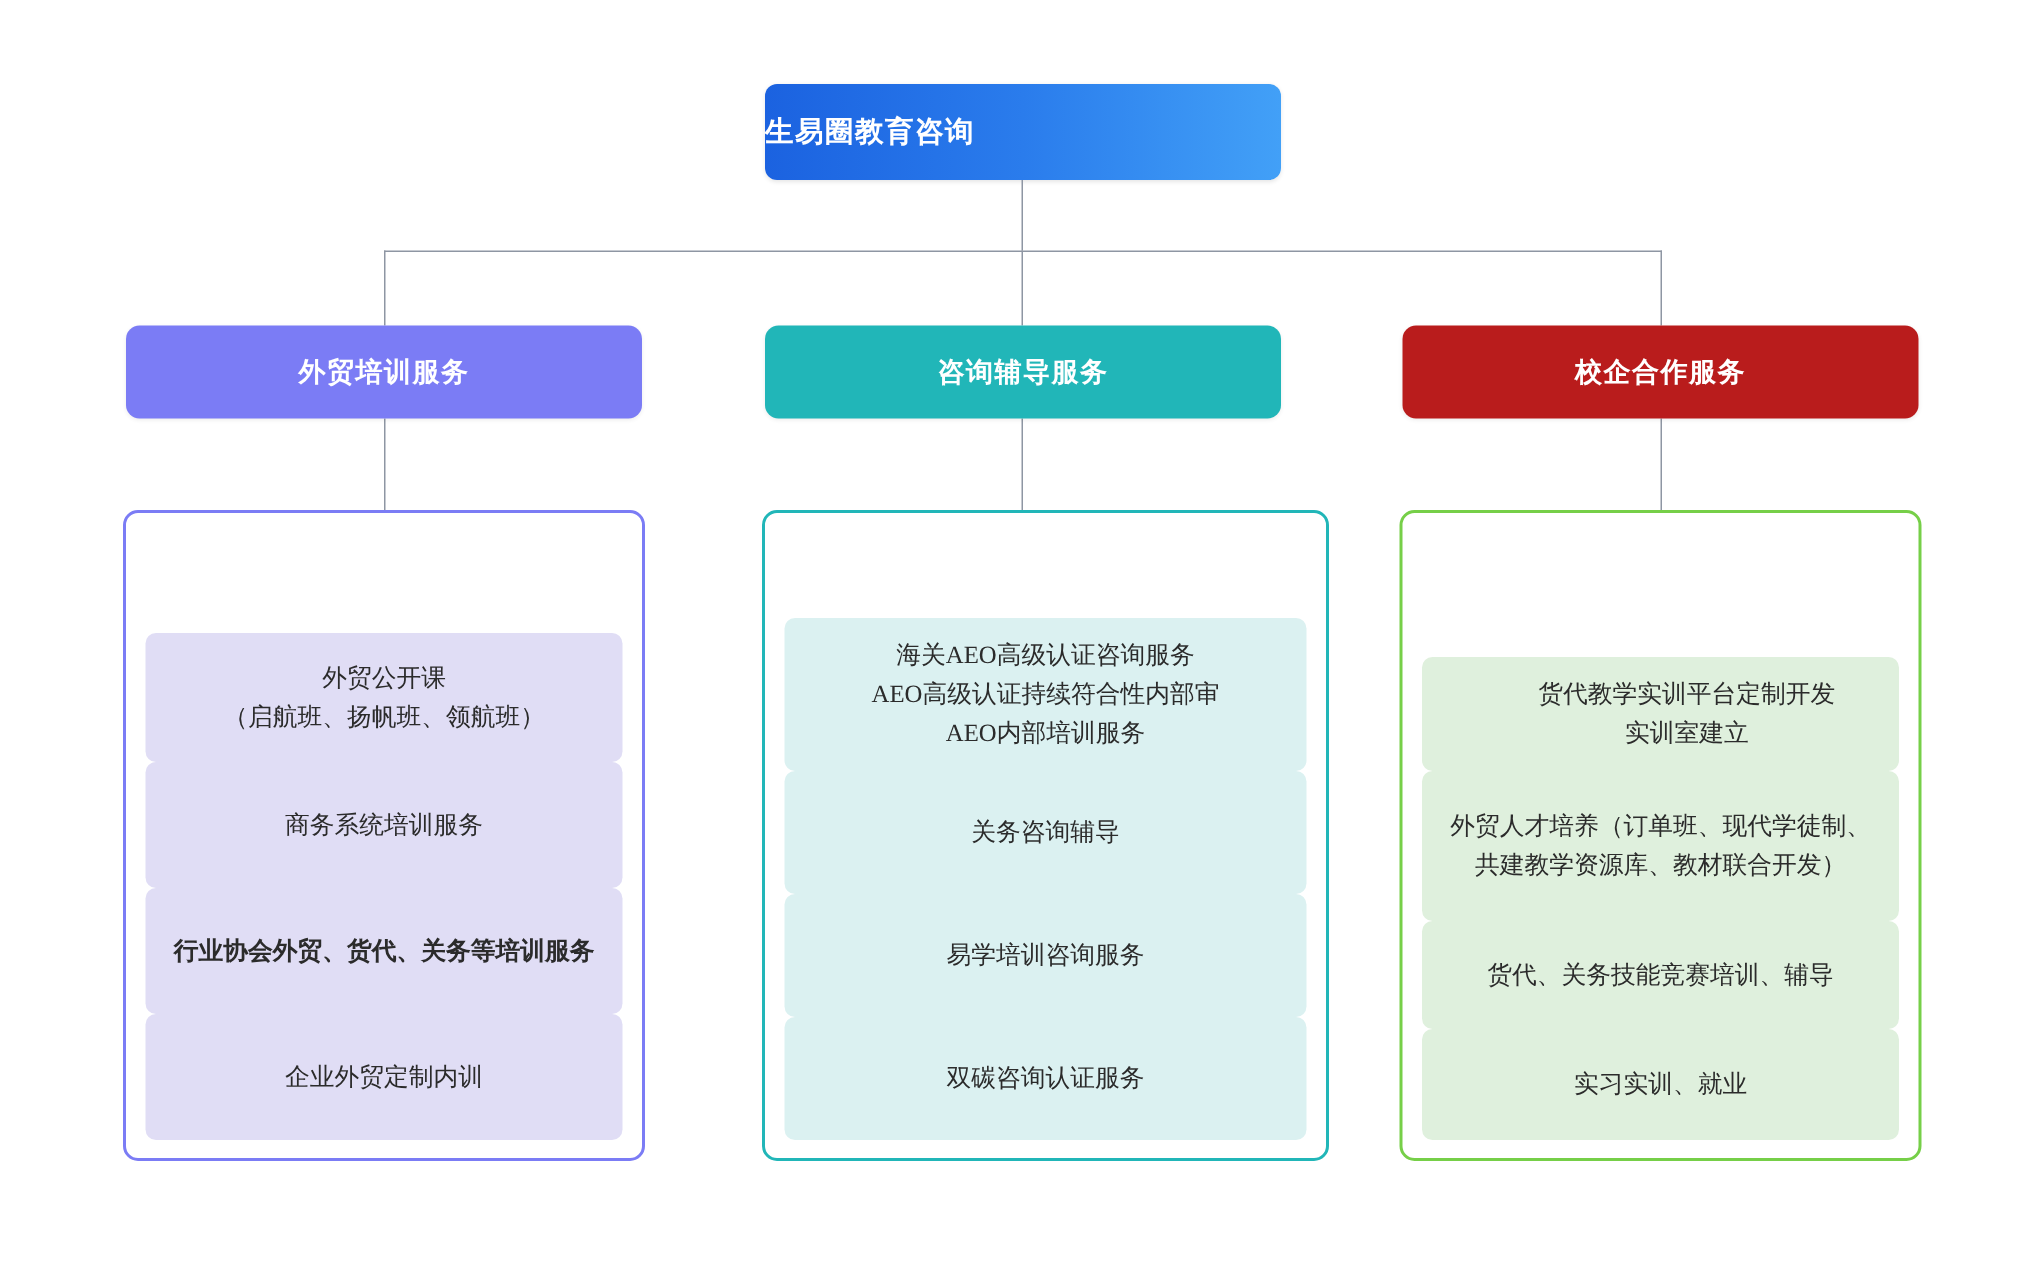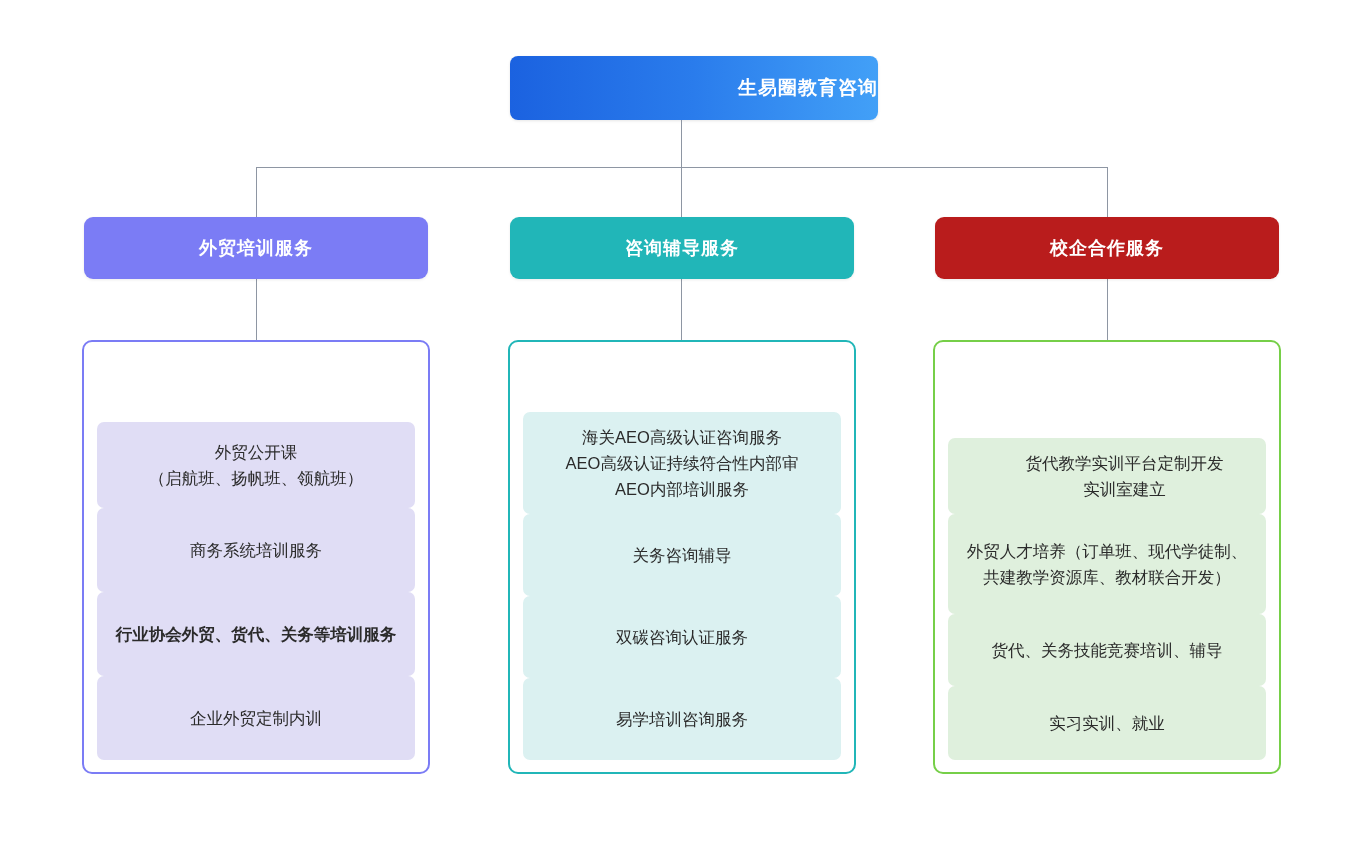--- a/index.html
+++ b/index.html
@@ -25,28 +25,27 @@
   
   .root-node {
     position: absolute;
     left: 510px;
     top: 56px;
     width: 344px;
     height: 64px;
     border-radius: 8px;
     display: flex;
     align-items: center;
-    justify-content: flex-end;
+    justify-content: flex-start;
     color: #ffffff;
     font-size: 19px;
     font-weight: bold;
     letter-spacing: 1px;
     background: linear-gradient(90deg, #1b62e0 0%, #2a7cec 50%, #42a0f7 100%);
     box-shadow: 0 1px 3px rgba(0,0,0,0.10);
-    padding-left: 24px;
   }
 
   
   .conn {
     position: absolute;
     background: #8e96a3;
   }
   .conn-v-root {
     left: 681px;
     top: 120px;
@@ -94,21 +93,21 @@
     top: 340px;
     border-radius: 10px;
     background: #ffffff;
     box-sizing: border-box;
     padding: 12px 13px;
     display: flex;
     flex-direction: column;
     justify-content: flex-end;
   }
   .panel-1 { left: 82px;  width: 348px; height: 434px; border: 2px solid #7b7cf5; }
-  .panel-2 { left: 508px; width: 348px; height: 434px; border: 2px solid #21b6b8; }
+  .panel-2 { left: 508px; width: 378px; height: 434px; border: 2px solid #21b6b8; font-family: Liberation Serif, serif; }
   .panel-3 { left: 933px; width: 348px; height: 434px; border: 2px solid #76cf48; }
 
   
   .chip {
     box-sizing: border-box;
     border-radius: 7px;
     display: flex;
     align-items: center;
     justify-content: center;
     text-align: center;
@@ -172,22 +171,22 @@
     <div class="chip">商务系统培训服务</div>
     <div class="chip">行业协会外贸、货代、关务等培训服务</div>
     <div class="chip">企业外贸定制内训</div>
   </div>
 
   <div class="panel panel-2">
     <div class="chip">海关AEO高级认证咨询服务
 AEO高级认证持续符合性内部审
 AEO内部培训服务</div>
     <div class="chip">关务咨询辅导</div>
+    <div class="chip">易学培训咨询服务</div>
     <div class="chip">双碳咨询认证服务</div>
-    <div class="chip">易学培训咨询服务</div>
   </div>
 
   <div class="panel panel-3">
     <div class="chip">货代教学实训平台定制开发
 实训室建立</div>
     <div class="chip">外贸人才培养（订单班、现代学徒制、共建教学资源库、教材联合开发）</div>
     <div class="chip">货代、关务技能竞赛培训、辅导</div>
     <div class="chip">实习实训、就业</div>
   </div>
 

